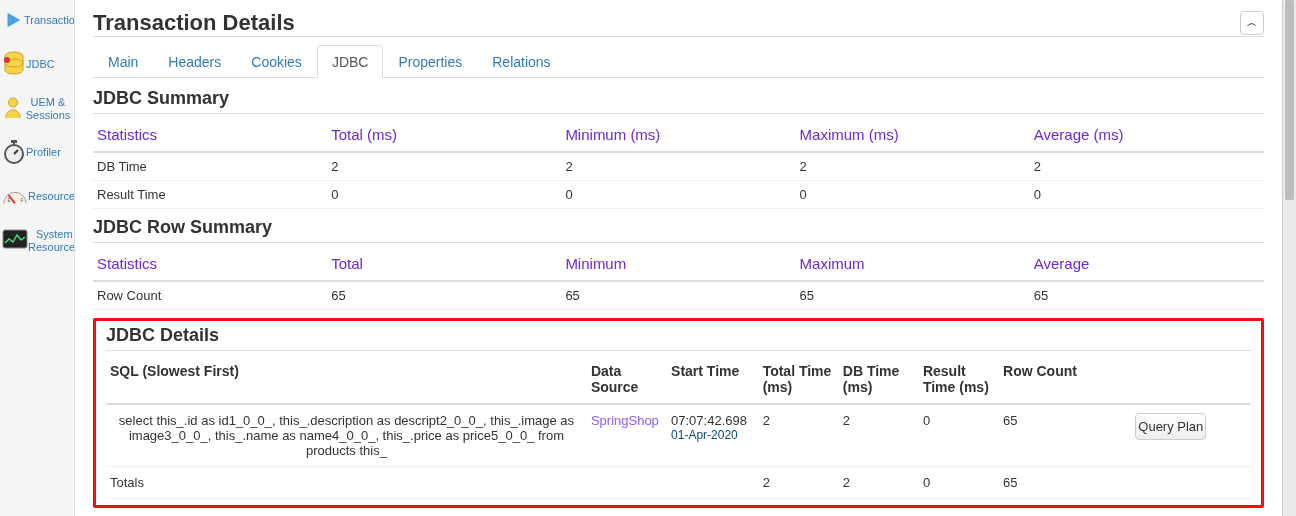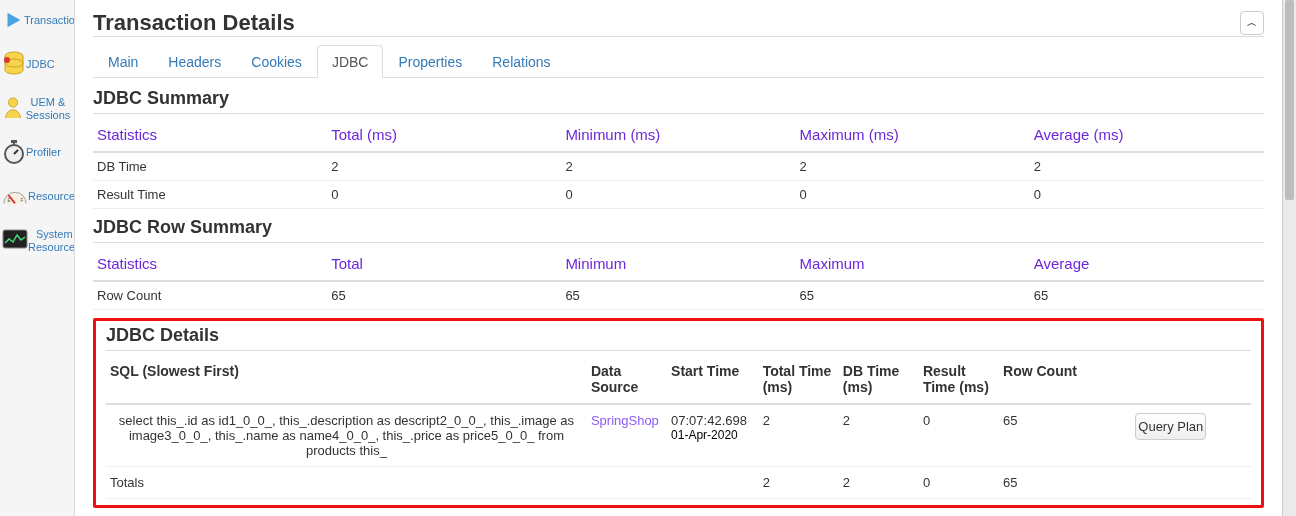--- a/index.html
+++ b/index.html
@@ -139,21 +139,21 @@
     border-bottom: 2px solid #ddd;
     vertical-align: top;
   }
   table.details td {
     padding: 8px 4px;
     border-bottom: 1px solid #eee;
     vertical-align: top;
   }
   .sql-cell { max-width: 480px; word-wrap: break-word; text-align: center; }
   .link { color: #8b5cf6; cursor: pointer; }
-  .subtime { color: #000000; font-size: 12px; }
+  .subtime { color: #0c4a6e; font-size: 12px; }
   .btn {
     display: inline-block;
     padding: 5px 2px;
     border: 1px solid #ccc;
     border-radius: 4px;
     background: linear-gradient(#fff,#eee);
     color: #333;
     cursor: pointer;
     font-size: 13px;
   }

